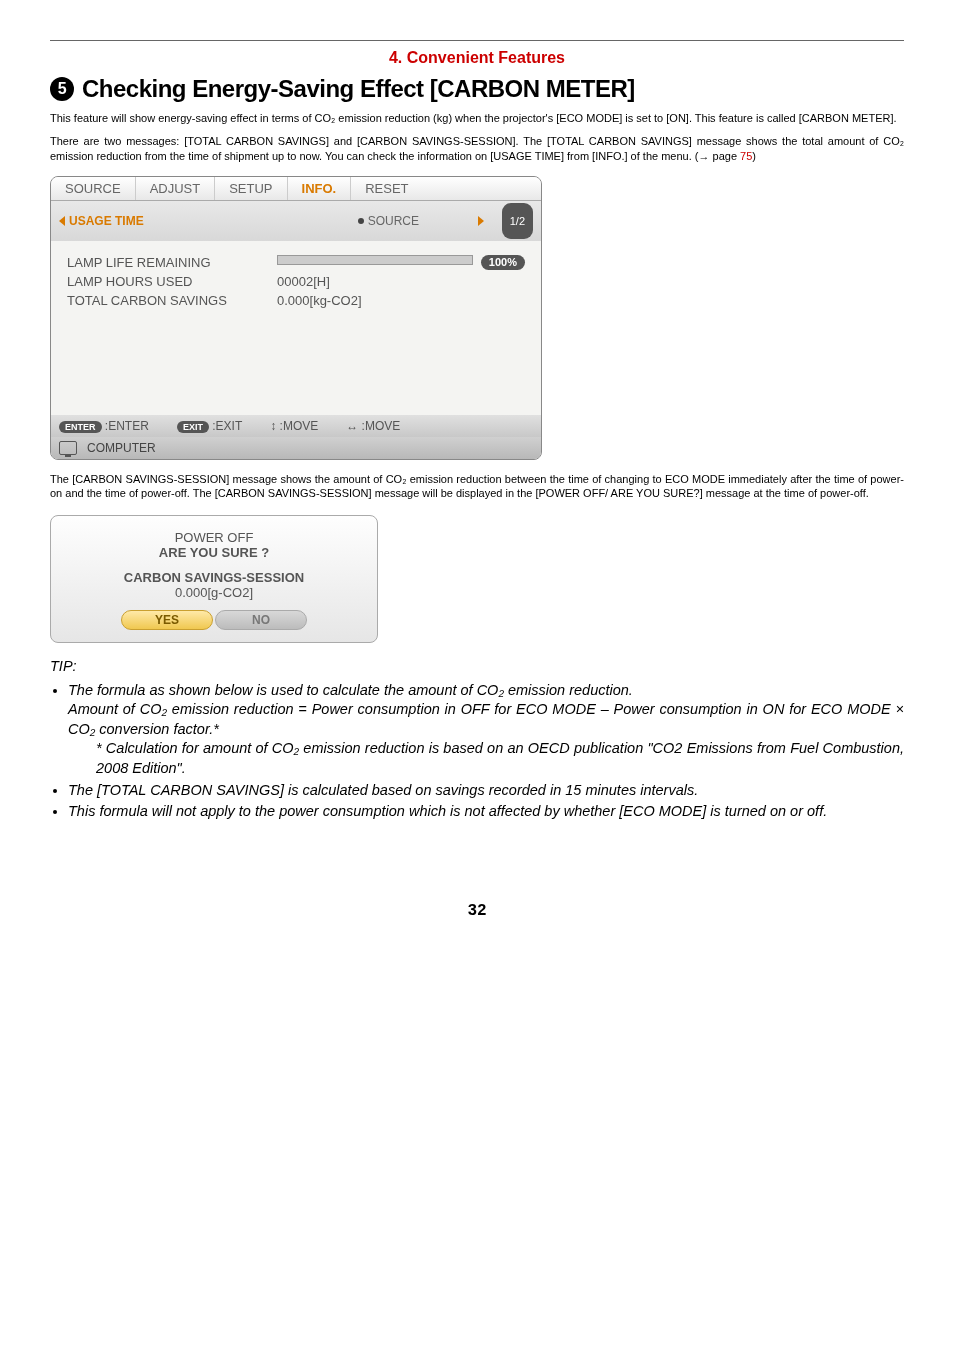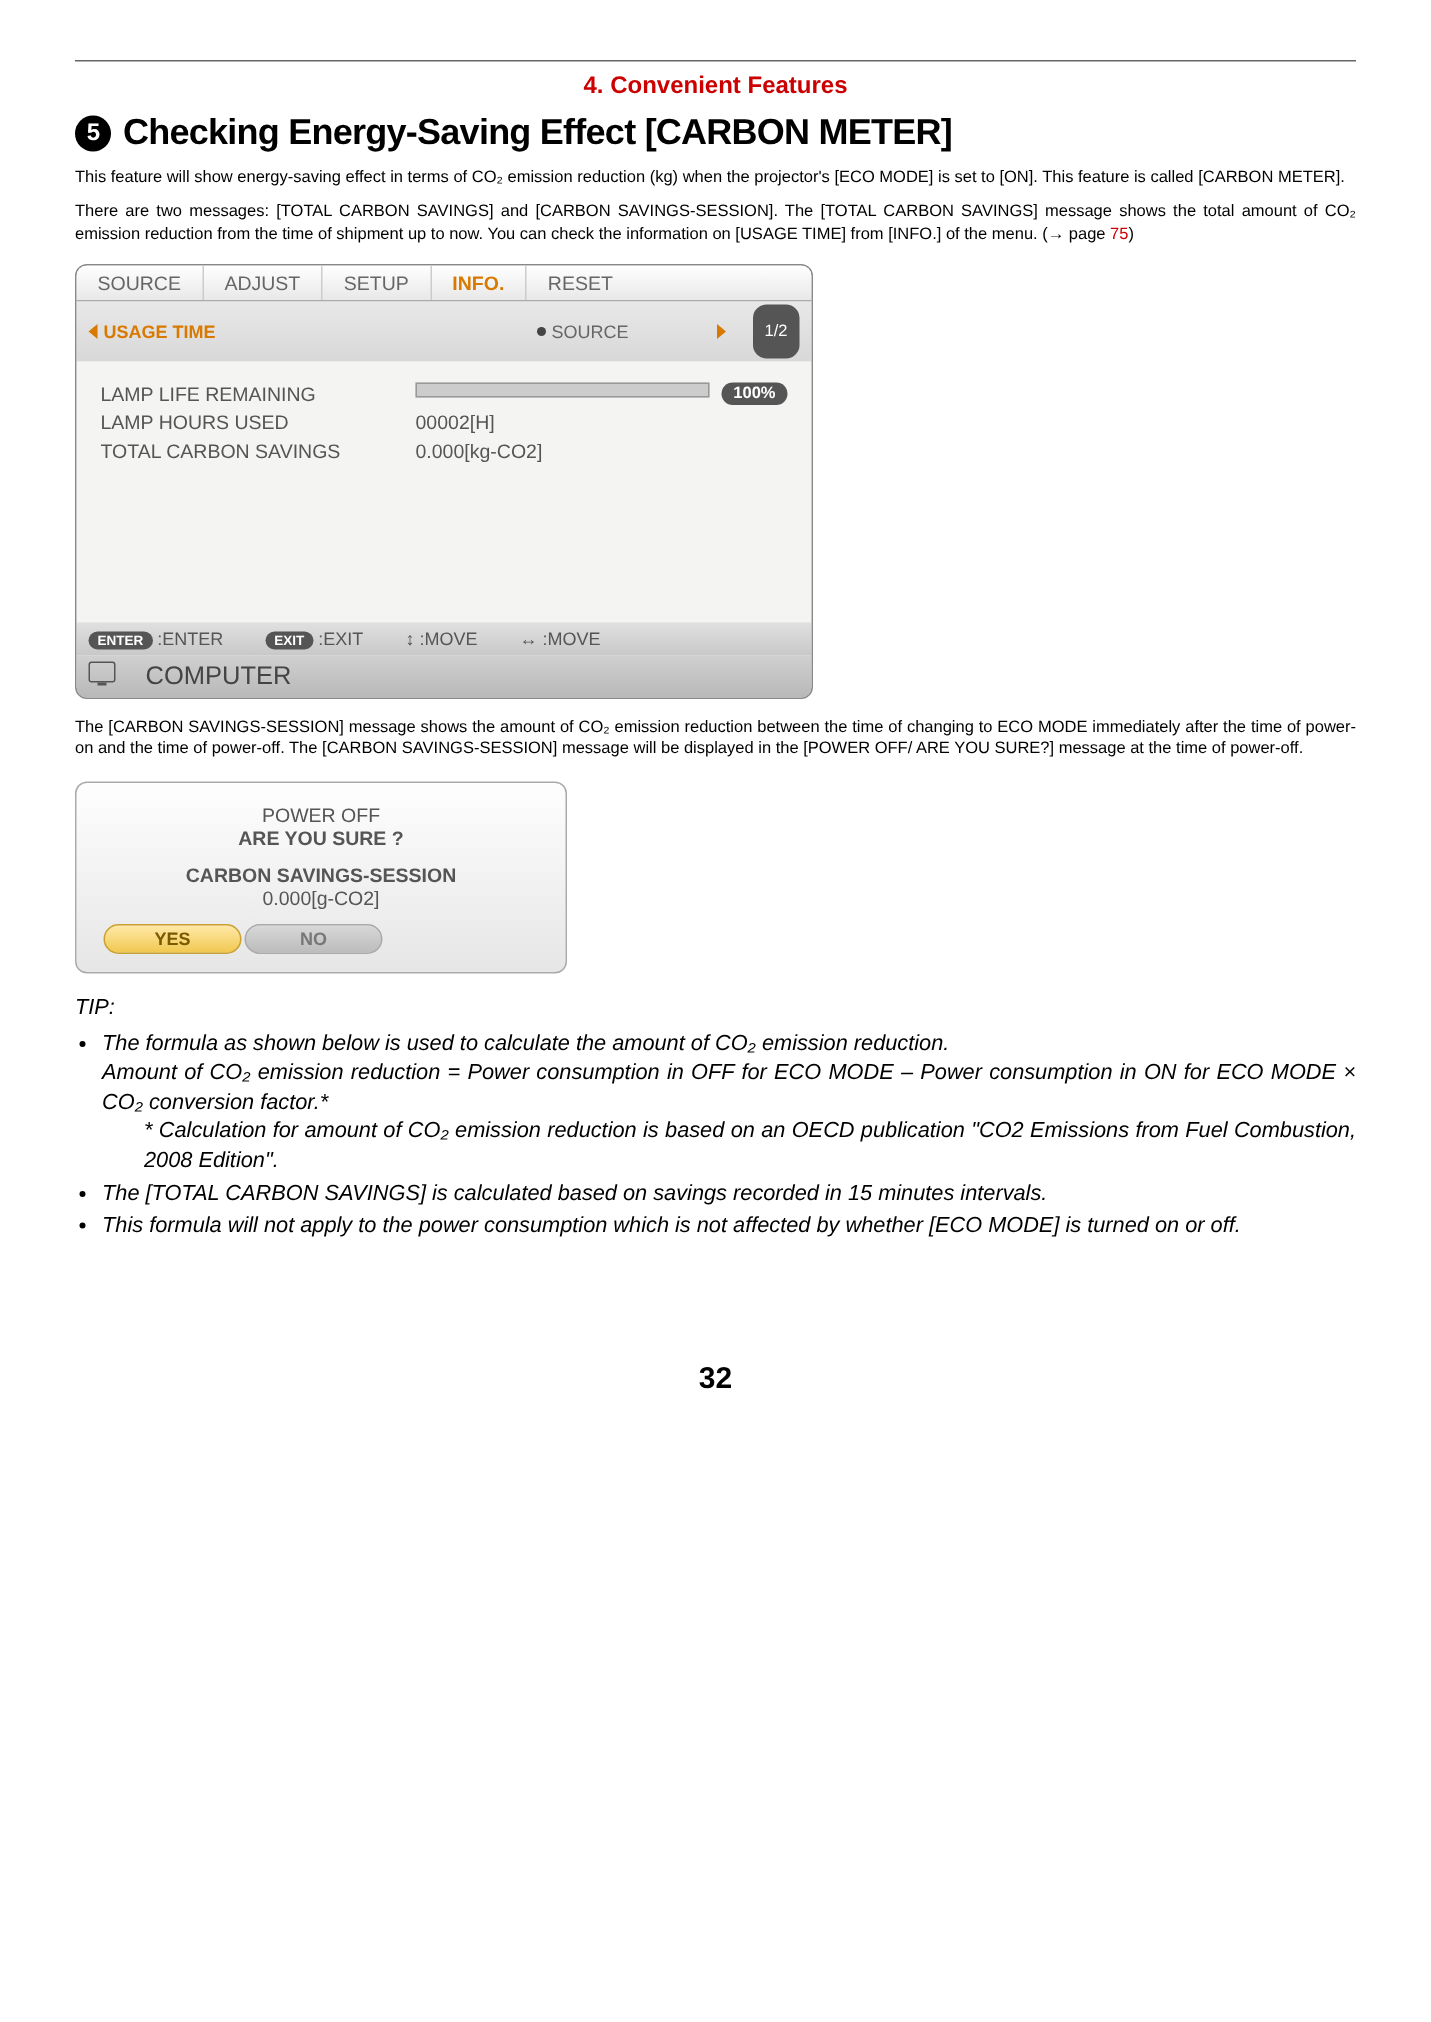--- a/index.html
+++ b/index.html
@@ -131,60 +131,61 @@
     color:#555;
     gap: 28px;
     align-items:center;
   }
   .btn-pill {
     background:#555;color:#fff;border-radius:8px;padding:1px 6px;font-size:9px;font-weight:bold;
   }
   .menu-footer2 {
     background: linear-gradient(#d0d0d0,#b8b8b8);
     padding: 4px 8px;
-    font-size: 17px;
+    font-size: 12px;
     color:#444;
-    display:flex;align-items:flex-start;gap:20px;
+    display:flex;align-items:flex-end;gap:10px;
   }
   .mon-icon {
     width:16px;height:12px;border:1px solid #555;border-radius:2px;display:inline-block;position:relative;
   }
   .mon-icon:after{content:'';position:absolute;bottom:-3px;left:5px;width:6px;height:2px;background:#555;}
   
   .pwr-box {
     width: 290px;
     border: 1px solid #aaa;
     border-radius: 8px;
     background: linear-gradient(#fefefe,#e6e6e6);
     padding: 14px 18px 12px 18px;
     margin: 14px 0;
     font-size: 13px;
     color: #555;
     text-align:center;
   }
-  .pwr-btns { display:flex; gap:2px; justify-content:flex-start; margin-top:10px;}
+  .pwr-btns { display:flex; gap:2px; justify-content:center; margin-top:10px;}
   .pwr-btn {
     width: 90px; padding:2px 0; border-radius:10px; font-weight:bold; font-size:12px;
   }
   .pwr-yes { background: linear-gradient(#ffe9a8,#f0c850); color:#7a5a00; border:1px solid #caa030;}
   .pwr-no { background: linear-gradient(#d8d8d8,#bcbcbc); color:#777; border:1px solid #aaa;}
   .tip-block {
     font-style: italic;
     font-size: 14.5px;
     line-height: 1.35;
     margin-top: 12px;
   }
   .tip-block ul { margin:4px 0; padding-left: 18px;}
   .tip-block li { margin-bottom: 2px; text-align: justify;}
   .tip-indent { margin-left: 28px; display:block;}
   .page-num {
     text-align:center;
     font-weight:bold;
-    font-size:20px;
+    font-size:16px;
     margin-top: 80px;
+    font-family: Liberation Mono, monospace;
   }
 </style>
 </head>
 <body>
 
 <div class="page">
   <div class="header-bar">
     <div class="header-title">4. Convenient Features</div>
   </div>
 

